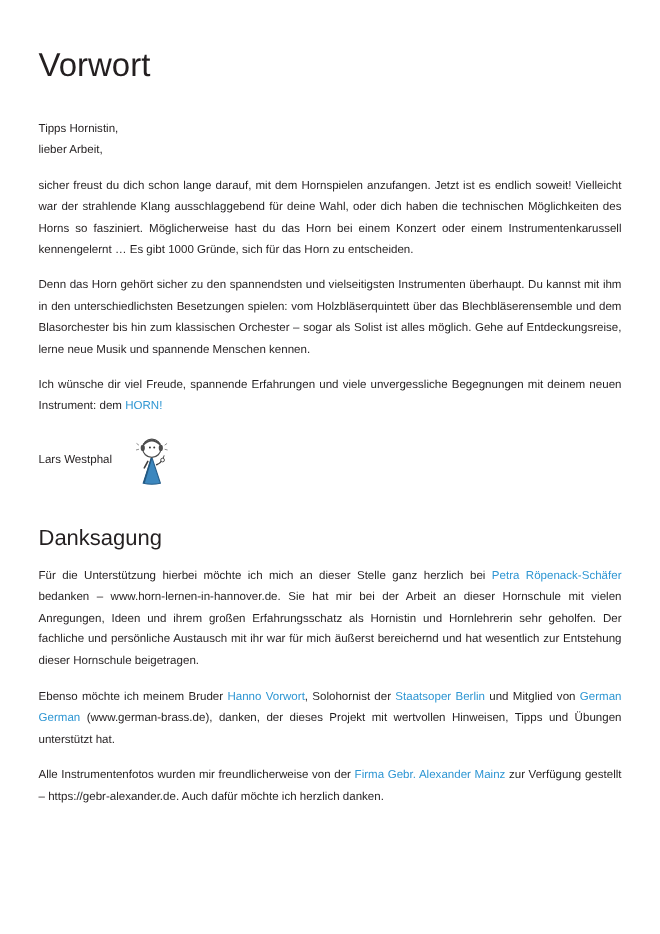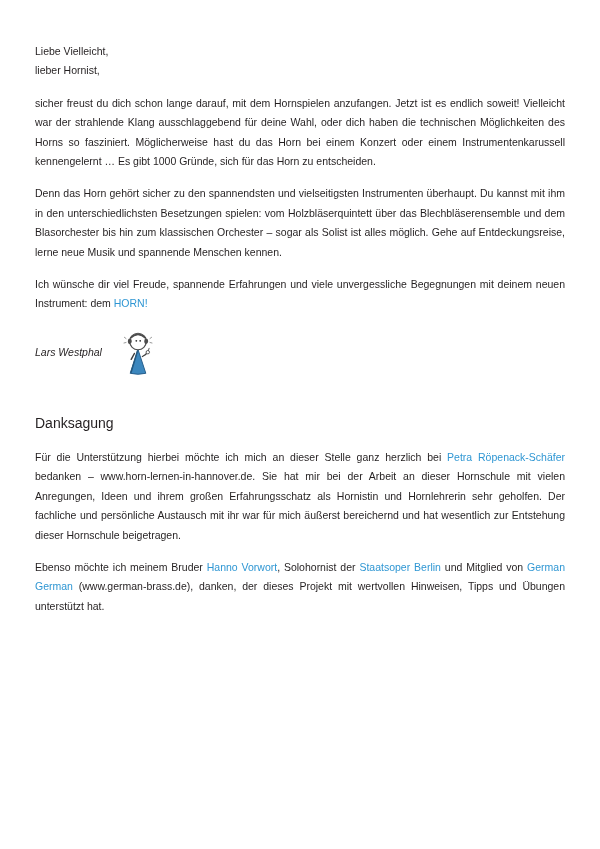--- a/index.html
+++ b/index.html
@@ -14,42 +14,43 @@
     font-size: 10.5px;
     line-height: 19.4px;
     color: var(--ink);
     overflow: hidden;
   }
   h1.doc-title {
     font-size: 30px; line-height: 36px; font-weight: 400;
     margin: 0 0 30px 0; color: var(--ink);
   }
   h2.section-title {
-    font-size: 14px; line-height: 22px; font-weight: 400;
+    font-size: 20px; line-height: 22px; font-weight: 400;
     margin: 0 0 14px 0; color: var(--ink);
   }
   p.body-para { margin: 0 0 13px 0; text-align: justify; hyphens: auto; }
   p.salutation { margin: 0 0 13px 0; text-align: left; }
   .accent { color: var(--accent); font-weight: 400; }
   .signature-row {
     display: flex; align-items: center; gap: 17px;
-    height: 52px; margin: 1px 0 33px 0; font-style: italic;
+    height: 52px; margin: 1px 0 33px 0;
   }
   .sig-name { white-space: nowrap; }
   .mascot { width: 38px; height: 50px; display: block; }
 </style>
 </head>
 <body>
 
 <div class="page">
 
+  <h1 class="doc-title">Vorwort</h1>
 
   <p class="salutation">
-    <span>Liebe Vielleicht,</span><br>
-    <span>lieber Hornist,</span>
+    <span>Tipps Hornistin,</span><br>
+    <span>lieber Arbeit,</span>
   </p>
 
   <p class="body-para">
     <span>sicher freust du dich schon lange darauf, mit dem Hornspielen anzufangen. Jetzt ist es endlich soweit! Vielleicht war der strahlende Klang ausschlaggebend für deine Wahl, oder dich haben die technischen Möglichkeiten des Horns so fasziniert. Möglicherweise hast du das Horn bei einem Konzert oder einem Instrumentenkarussell kennengelernt … Es gibt 1000 Gründe, sich für das Horn zu entscheiden.</span>
   </p>
 
   <p class="body-para">
     <span>Denn das Horn gehört sicher zu den spannendsten und vielseitigsten Instrumenten überhaupt. Du kannst mit ihm in den unterschiedlichsten Besetzungen spielen: vom Holzbläserquintett über das Blechbläserensemble und dem Blasorchester bis hin zum klassischen Orchester – sogar als Solist ist alles möglich. Gehe auf Entdeckungsreise, lerne neue Musik und spannende Menschen kennen.</span>
   </p>
 
@@ -87,14 +88,17 @@
 
 
   <p class="body-para">
     <span>Für die Unterstützung hierbei möchte ich mich an dieser Stelle ganz herzlich bei </span><span class="accent">Petra Röpenack-Schäfer</span><span> bedanken – www.horn-lernen-in-hannover.de. Sie hat mir bei der Arbeit an dieser Hornschule mit vielen Anregungen, Ideen und ihrem großen Erfahrungsschatz als Hornistin und Hornlehrerin sehr geholfen. Der fachliche und persönliche Austausch mit ihr war für mich äußerst bereichernd und hat wesentlich zur Entstehung dieser Hornschule beigetragen.</span>
   </p>
 
   <p class="body-para">
     <span>Ebenso möchte ich meinem Bruder </span><span class="accent">Hanno Vorwort</span><span>, Solohornist der </span><span class="accent">Staatsoper Berlin</span><span> und Mitglied von </span><span class="accent">German German</span><span> (www.german-brass.de), danken, der dieses Projekt mit wertvollen Hinweisen, Tipps und Übungen unterstützt hat.</span>
   </p>
 
+  <p class="body-para">
+    <span>Alle Instrumentenfotos wurden mir freundlicherweise von der </span><span class="accent">Firma Gebr. Alexander Mainz</span><span> zur Verfügung gestellt – https://gebr-alexander.de. Auch dafür möchte ich herzlich danken.</span>
+  </p>
 
 </div>
 
 </body></html>

